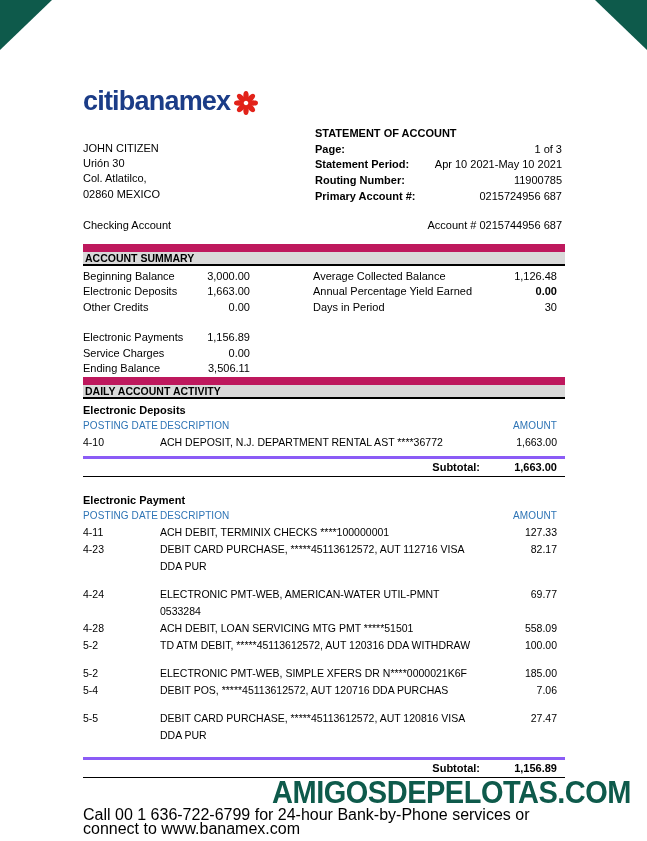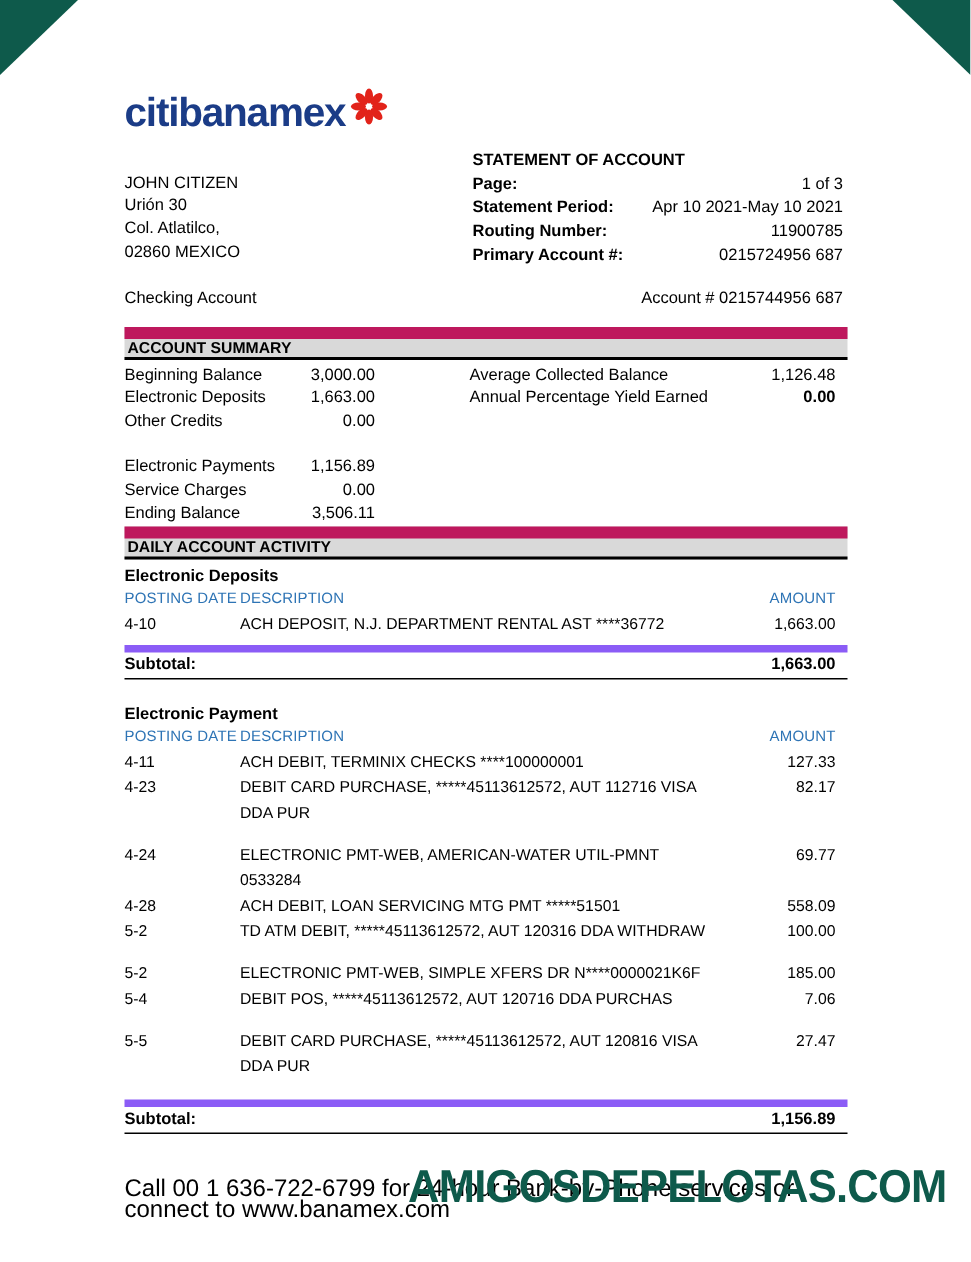--- a/index.html
+++ b/index.html
@@ -18,21 +18,21 @@
     position:relative;
     overflow:hidden;
     font-size:11px;
   }
   .corner{position:absolute;width:0;height:0;}
   .corner.tl{top:0;left:0;border-top:50px solid var(--green);border-right:52px solid transparent;}
   .corner.tr{top:0;right:0;border-top:50px solid var(--green);border-left:52px solid transparent;}
 
   .content{position:absolute;left:83px;top:0;width:482px;}
 
-  .logo-row{margin-top:60px;display:flex;align-items:flex-start;height:30px;}
+  .logo-row{margin-top:86px;display:flex;align-items:flex-end;height:30px;}
   .logo-text{
     font-size:27px;font-weight:bold;color:var(--logo_blue);
     letter-spacing:-0.8px;line-height:30px;
   }
   .flower{margin-left:3px;margin-top:-2px;}
   .flower ellipse{fill:var(--logo_red);}
 
   .header-row{display:flex;margin-top:10px;}
   .address{flex:1;padding-top:15px;line-height:15.2px;}
   .stmt-info{width:250px;line-height:15.7px;}
@@ -69,22 +69,22 @@
 
   .tbl-head{display:flex;color:var(--header_blue);font-weight:normal;font-size:10px;line-height:16px;letter-spacing:0.1px;}
   .tbl-row{display:flex;line-height:17px;font-size:10.5px;}
   .tbl-row.dep{line-height:16px;}
   .tbl-row.gap{margin-top:11px;}
   .c-date{width:77px;flex-shrink:0;}
   .c-desc{flex:1;}
   .c-amt{width:90px;margin-left:auto;text-align:right;padding-right:8px;flex-shrink:0;}
 
   .subtotal-row{
-    display:flex;justify-content:space-between;align-items:center;
-    border-top:5px solid #8b5cf6;border-bottom:1px solid #000;
+    display:flex;justify-content:flex-end;align-items:center;
+    border-top:3px solid #8b5cf6;border-bottom:1px solid #000;
     padding:2px 8px 2px 0;line-height:13px;margin-top:6px;
   }
   .subtotal-row.final{margin-top:13px;}
   .sub-lbl{font-weight:bold;}
   .sub-amt{width:77px;text-align:right;font-weight:bold;}
 
   .footer-line{margin-top:30px;font-size:16px;line-height:14px;}
 
   .watermark{
     position:absolute;
@@ -201,20 +201,24 @@
     </div>
     <div class="sum-right">
       <div class="sum-row">
         <span>Average Collected Balance</span>
         <span class="val">1,126.48</span>
       </div>
       <div class="sum-row">
         <span>Annual Percentage Yield Earned</span>
         <span class="val bold">0.00</span>
       </div>
+      <div class="sum-row">
+        <span>Days in Period</span>
+        <span class="val">30</span>
+      </div>
     </div>
   </div>
 
   <div class="section-bar daily">DAILY ACCOUNT ACTIVITY</div>
 
   <div class="subsection-title">Electronic Deposits</div>
 
   <div class="tbl-head">
     <span class="c-date">POSTING DATE</span>
     <span class="c-desc">DESCRIPTION</span>

